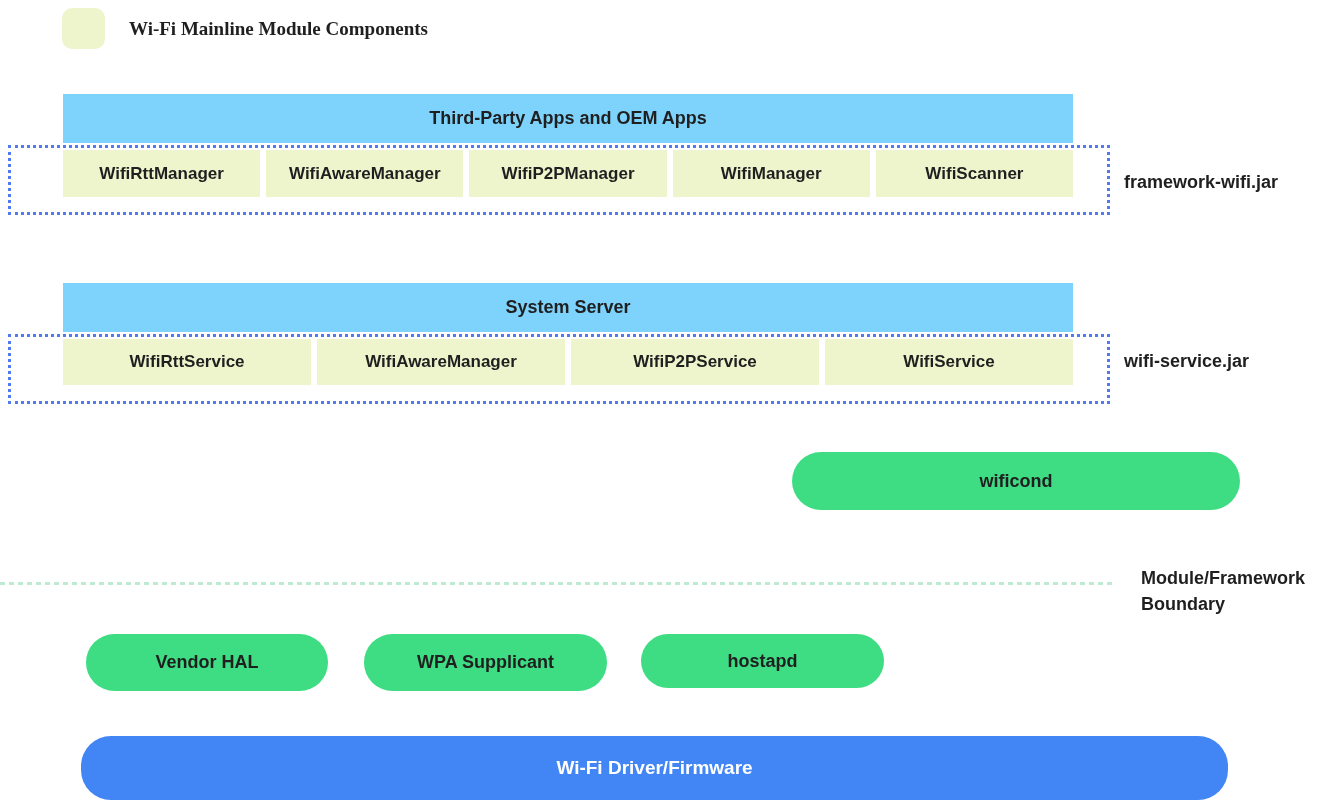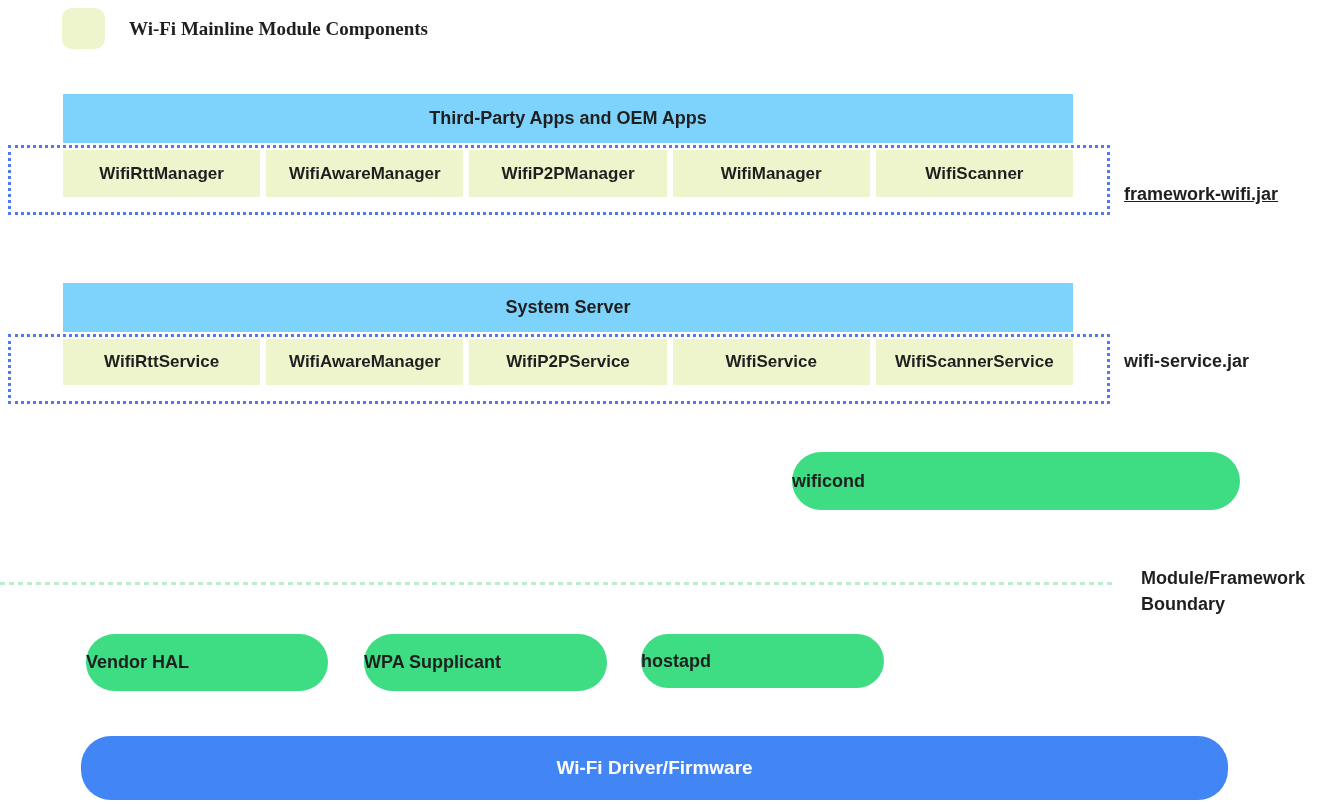--- a/index.html
+++ b/index.html
@@ -51,27 +51,27 @@
   .row1 { top:150px; height:47px;border-radius:14px; }
   .row2 { top:339px; height:46px; }
   .comp-box {
     flex:1; background:#eef5cd;
     display:flex; align-items:center; justify-content:center;
     font-size:17px; white-space:nowrap;
   }
 
   
   .jar-label { position:absolute; left:1124px; font-size:18px; white-space:nowrap; }
-  .jl1 { top:184px;text-decoration:underline; }
+  .jl1 { top:172px; }
   .jl2 { top:351px; }
 
   
   .pill {
     position:absolute; background:#3edc83; border-radius:29px;
-    display:flex; align-items:center; justify-content:flex-start;
+    display:flex; align-items:center; justify-content:center;
     font-size:18px; white-space:nowrap;
   }
   .wificond-pill { left:792px; top:452px; width:448px; height:58px; }
   .vendor-hal-pill { left:86px;  top:634px; width:242px; height:57px; }
   .wpa-pill        { left:364px; top:634px; width:243px; height:57px; }
   .hostapd-pill    { left:641px; top:634px; width:243px; height:54px; }
 
   
   .boundary-line {
     position:absolute; left:0; top:582px; width:1115px; height:3px;
@@ -113,21 +113,20 @@
 
   <div class="dotted-rect dr2"></div>
   <div class="header-bar bar2">
     <span>System Server</span>
   </div>
   <div class="box-row row2">
     <div class="comp-box">WifiRttService</div>
     <div class="comp-box">WifiAwareManager</div>
     <div class="comp-box">WifiP2PService</div>
     <div class="comp-box">WifiService</div>
-    <div class="comp-box">WifiScannerService</div>
   </div>
   <div class="jar-label jl2">wifi-service.jar</div>
 
   <div class="pill wificond-pill">
     <span>wificond</span>
   </div>
 
   <div class="boundary-line"></div>
   <div class="boundary-label">
     <div>Module/Framework</div>

